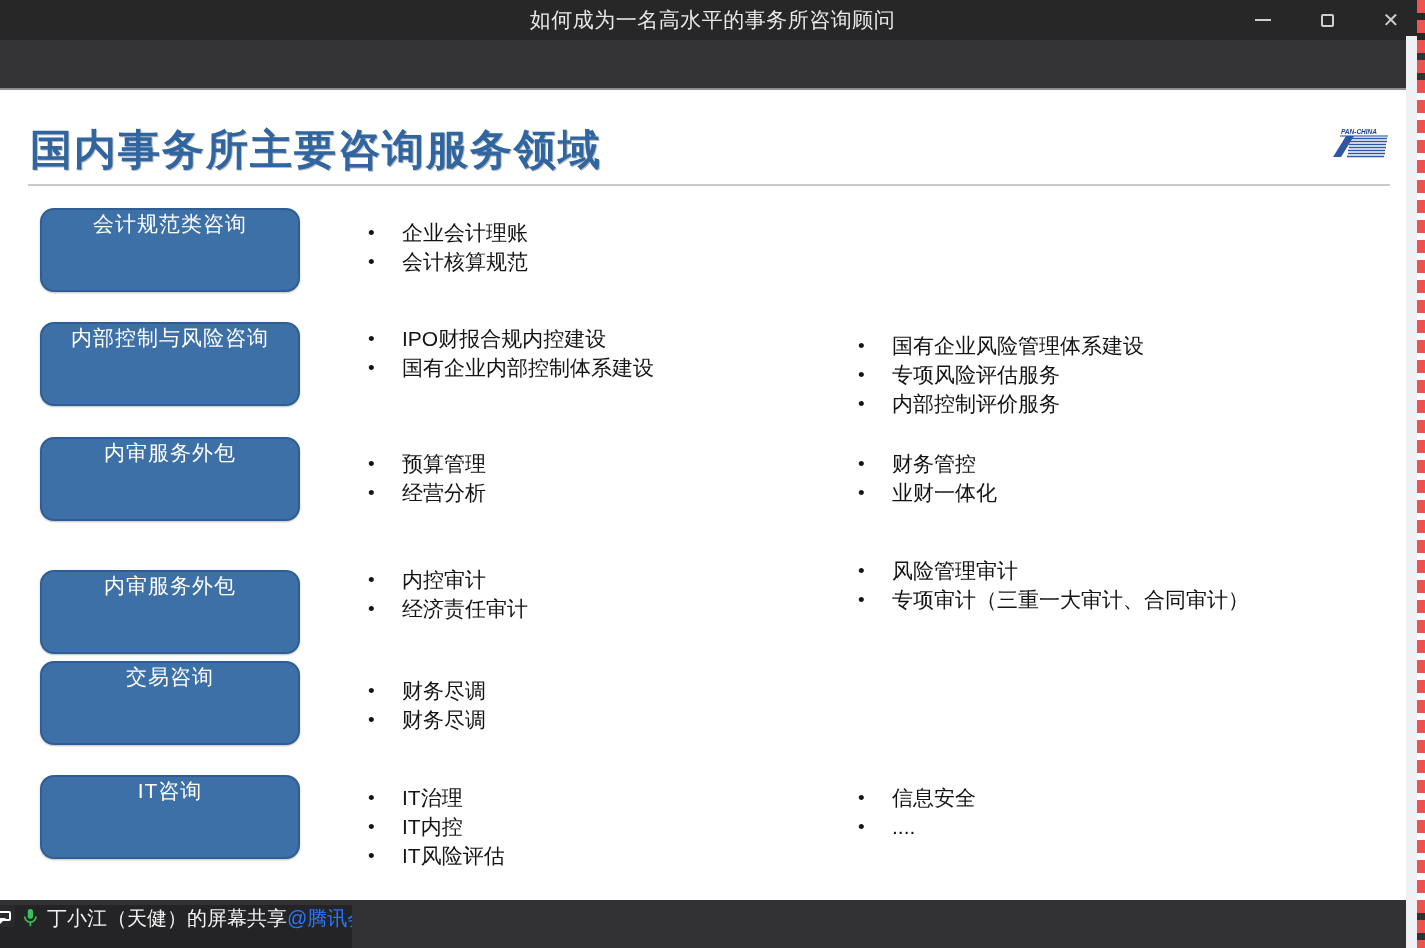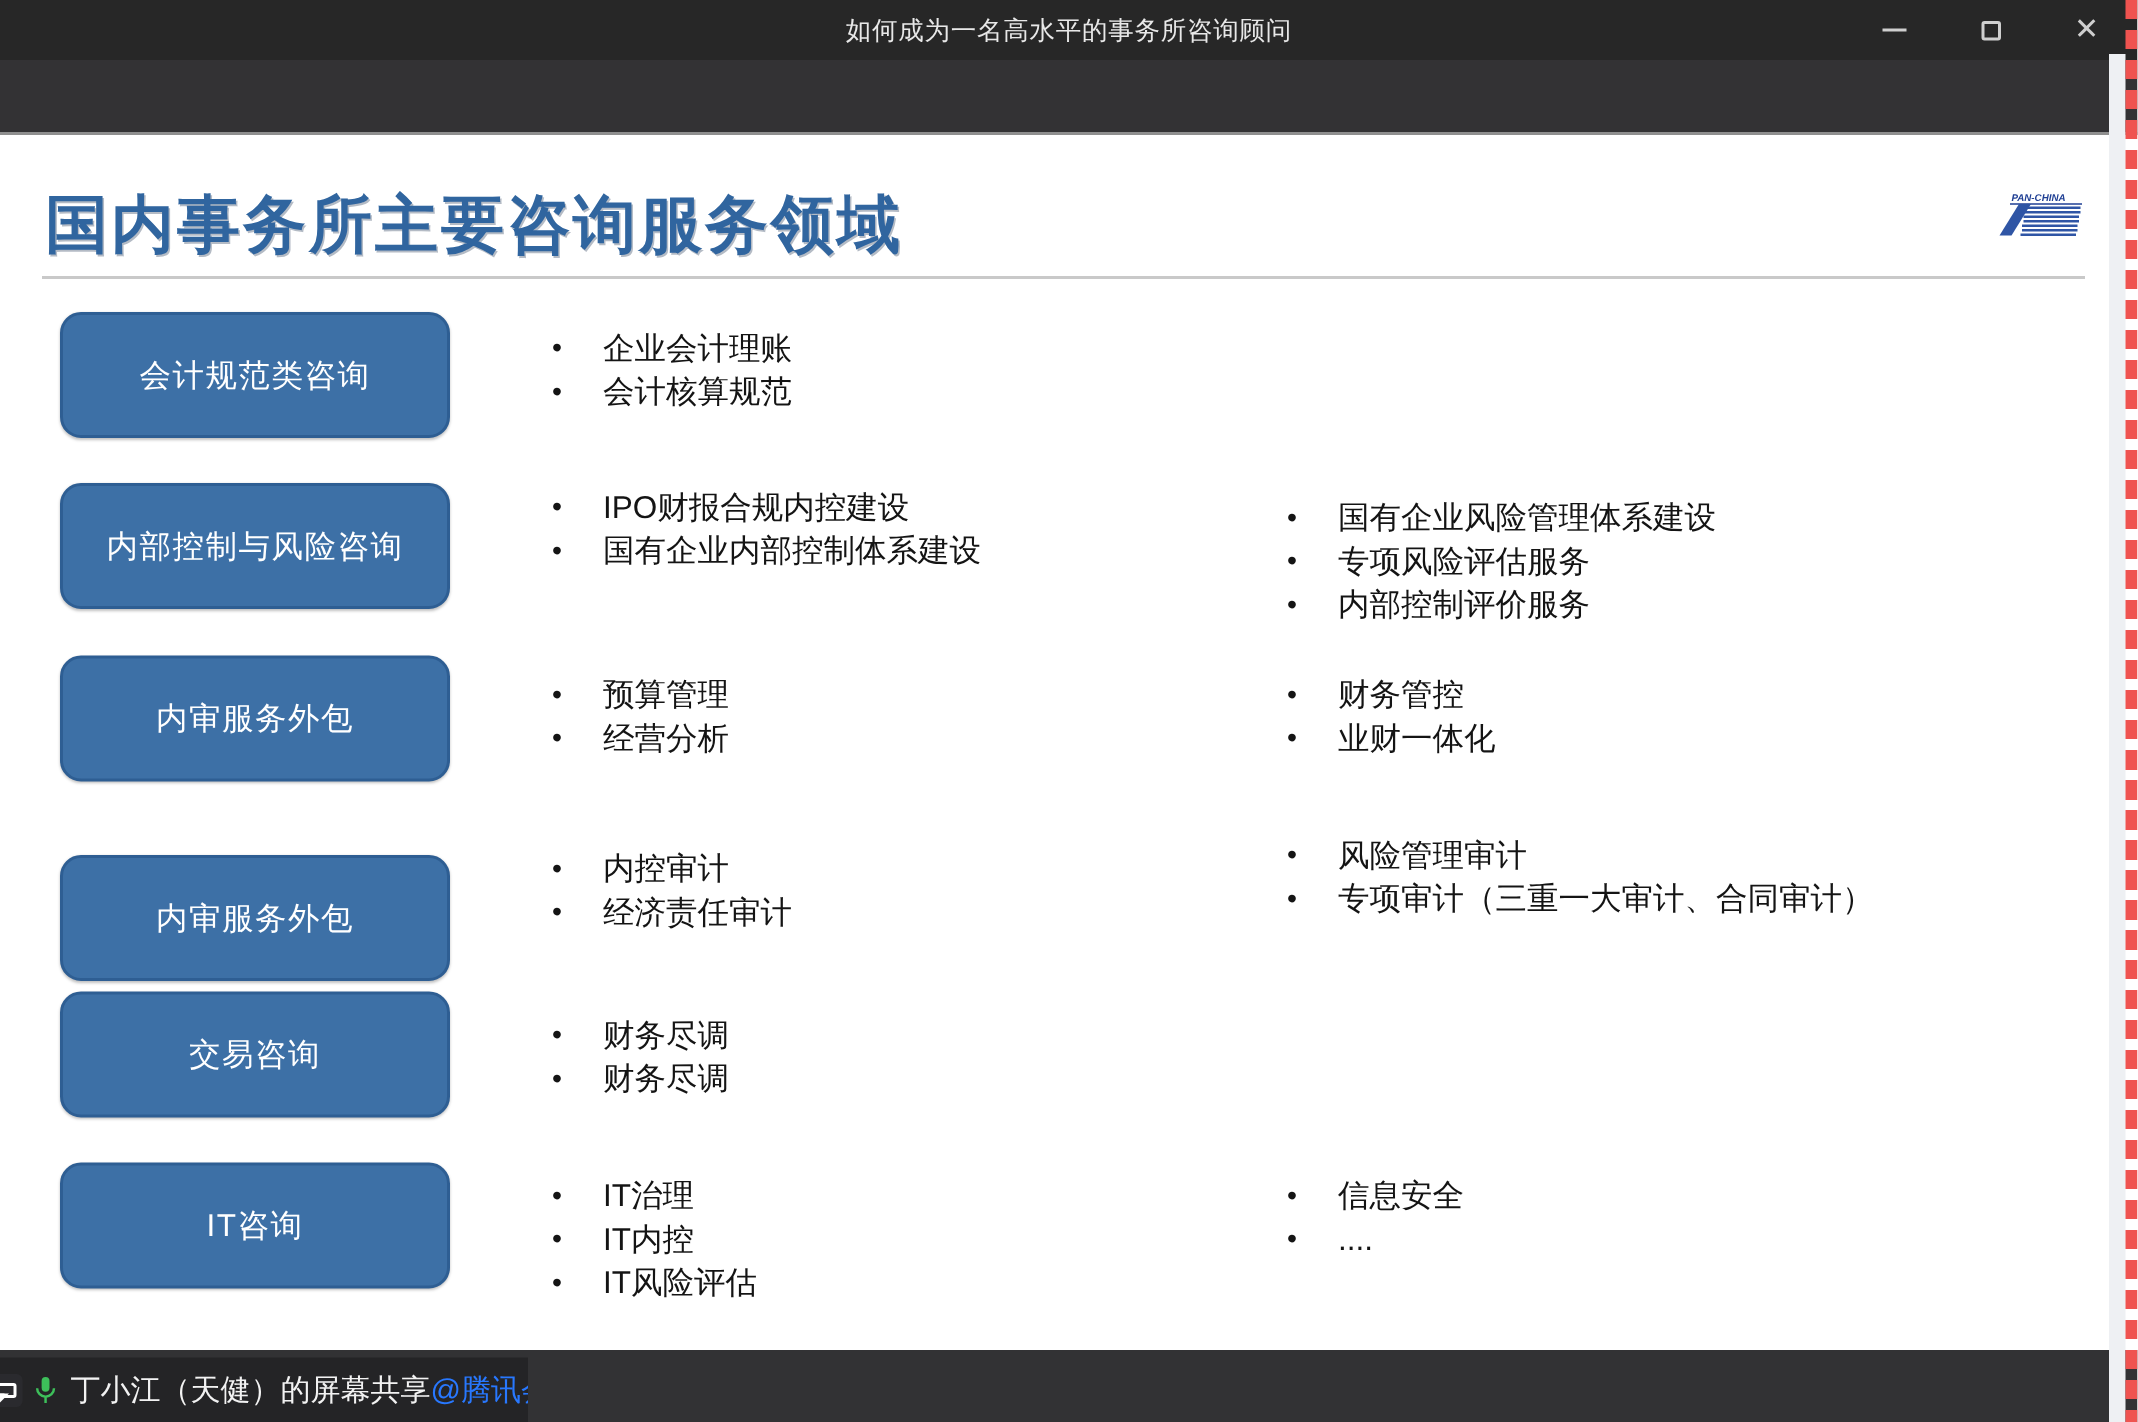--- a/index.html
+++ b/index.html
@@ -4,55 +4,55 @@
 <style>
   * { margin:0; padding:0; box-sizing:border-box; }
   html,body { width:1425px; height:948px; overflow:hidden; background:#fff;
               font-family:"Liberation Sans", sans-serif; }
 
   .app { position:relative; width:1425px; height:948px; }
 
   
   .titlebar { position:absolute; left:0; top:0; width:1425px; height:40px;
               background:#272727; display:flex; align-items:center; justify-content:center; }
-  .titlebar-text { color:#e8e8e8; font-size:17px; letter-spacing:0.5px; }
+  .titlebar-text { color:#e8e8e8; font-size:21px; letter-spacing:0.5px; }
   .win-controls { position:absolute; right:20px; top:0; height:40px; display:flex; gap:36px; align-items:center; }
   .wc { width:28px; height:40px; display:flex; align-items:center; justify-content:center; cursor:default; }
   .min-glyph { width:16px; height:0; border-top:2px solid #cfcfcf; }
   .max-glyph { width:13px; height:13px; border:2px solid #cfcfcf; border-radius:2px; }
   .close-glyph { color:#cfcfcf; font-size:20px; line-height:20px; }
 
   
   .toolbar { position:absolute; left:0; top:40px; width:1425px; height:50px;
              background:#333234; border-bottom:2px solid #8f8f8f; }
 
   
   .slide { position:absolute; left:0; top:90px; width:1425px; height:574px; background:#ffffff; }
   .slide-title { position:absolute; left:30px; top:32px; font-size:42px; font-weight:bold;
                  color:#30659F; letter-spacing:2px; text-shadow:1px 1px 0 rgba(40,60,90,.35); }
   .title-rule { position:absolute; left:28px; top:94px; width:1362px; height:2px; background:#c9c9c9; }
   .logo { position:absolute; left:1326px; top:36px; }
 
   .row-btn { position:absolute; left:40px; width:260px; height:84px; background:#3D70A6;
-             border:2px solid #2E5E93; border-radius:14px; display:flex; align-items:center;
+             border:2px solid #2E5E93; border-radius:14px; display:flex; 
              justify-content:center; box-shadow:0 1px 2px rgba(0,0,0,.25); }
   .row-btn span { color:#ffffff; font-size:21px; letter-spacing:1px; }
   .b0{top:118px}.b1{top:232px}.b2{top:347px}.b3{top:480px}.b4{top:571px}.b5{top:685px}
 
   .blist { position:absolute; left:368px; list-style:none; }
   .blist li { position:relative; padding-left:34px; font-size:21px; line-height:29px; color:#141414; }
   .blist li::before { content:"•"; position:absolute; left:0; top:0; font-size:19px; color:#141414; }
   .l0{top:128px}.l1{top:234px}.l2{top:359px}.l3{top:475px}.l4{top:586px}.l5{top:693px}
   .blist.right { left:858px; }
   .r1{top:241px}.r2{top:359px}.r3{top:466px}.r5{top:693px}
 
   
   .statusbar { position:absolute; left:0; top:900px; width:1425px; height:48px; background:#323234; }
   .share-box { position:absolute; left:0; top:5px; height:43px; width:352px; background:#242426;
-               display:flex; align-items:center; overflow:hidden; }
+               display:flex; align-items:flex-start; overflow:hidden; }
   .app-icon { position:relative; width:22px; height:22px; margin-left:-7px; background:#2a2a2e;
               border-radius:4px; flex:0 0 auto; display:flex; align-items:center; justify-content:center; }
   .bubble { width:13px; height:10px; border:2px solid #fff; border-radius:2px; position:relative; }
   .bubble::after { content:""; position:absolute; left:0px; bottom:-5px; border:3px solid transparent;
                    border-top-color:#fff; border-left-color:#fff; }
   .mic-icon { margin-left:6px; flex:0 0 auto; }
   .share-text { color:#f2f2f2; font-size:20px; margin-left:8px; white-space:nowrap; }
   .share-link { color:#2878FF; font-size:20px; white-space:nowrap; cursor:pointer; }
 
   

